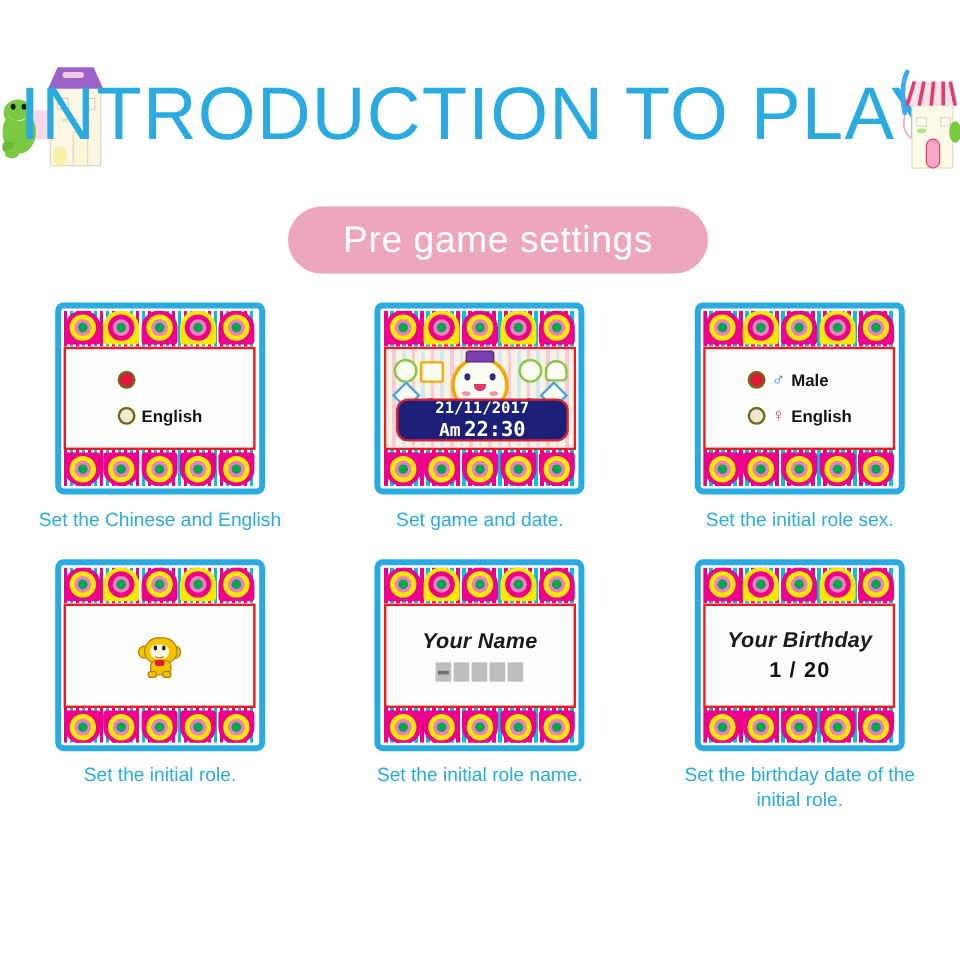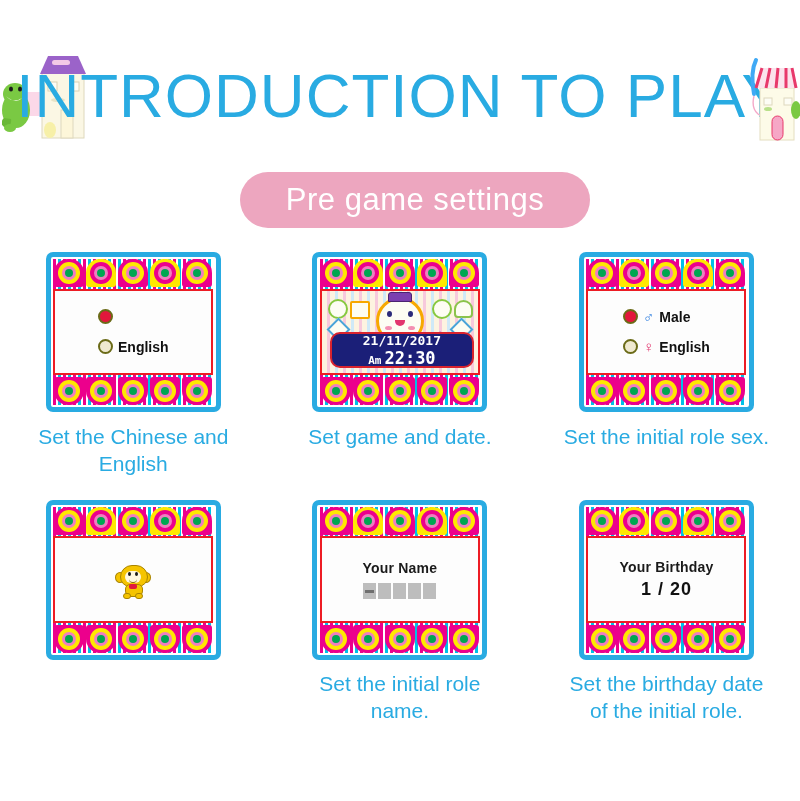--- a/index.html
+++ b/index.html
@@ -77,21 +77,21 @@
   .opts{display:flex;flex-direction:column;justify-content:center;gap:6px;}
   .radio{width:15px;height:15px;border-radius:50%;
      border:2px solid #6b6b18;box-sizing:border-box;background:#efe9cf;}
   .radio.on{background:#e2173c;}
   .opt-label{font-size:14px;font-weight:bold;color:#111;white-space:nowrap;}
   .sym{font-size:15px;font-weight:bold;}
   .sym.male{color:#2e7fe0;}
   .sym.female{color:#e2356e;}
 
   
-  .scr-title{font-size:14px;font-weight:bold;color:#1a1a1a;letter-spacing:.2px;}
+  .scr-title{font-size:18px;font-weight:bold;color:#1a1a1a;letter-spacing:.2px;font-style:italic;}
   .name-boxes{display:flex;gap:2px;margin-top:7px;}
   .nb{width:13px;height:16px;background:#bdbdbd;}
   .nb.first{position:relative;background:#bdbdbd;}
   .nb.first::after{content:"";position:absolute;left:2px;top:7px;width:9px;height:3px;background:#6f6f6f;}
   .bday{font-size:18px;font-weight:bold;color:#111;margin-top:4px;letter-spacing:1px;}
 
   
   .clockscreen{padding:0;}
   .wall{position:absolute;inset:0;
     background:repeating-linear-gradient(90deg,#fdf3e0 0 5px,#f7c9dc 5px 8px,#fdf3e0 8px 13px,#cfe9f7 13px 16px);}
@@ -121,40 +121,40 @@
     position:absolute;left:8px;bottom:5px;width:144px;height:36px;
     background:#1b1f78;border:2px solid #d9232e;border-radius:10px;
     display:flex;flex-direction:column;align-items:center;justify-content:center;
     box-sizing:border-box;
   }
   .lcd .date{color:#ffffff;font-size:13px;font-weight:bold;letter-spacing:0px;
     font-family:"DejaVu Sans Mono","Liberation Mono",monospace;line-height:1;}
   .lcd .time{color:#ffffff;font-weight:bold;letter-spacing:0px;line-height:1;
     font-family:"DejaVu Sans Mono","Liberation Mono",monospace;
     margin-top:3px;display:flex;align-items:baseline;gap:3px;}
-  .lcd .time .ampm{font-size:11px;}
+  .lcd .time .ampm{font-size:15px;}
   .lcd .time .hhmm{font-size:17px;}
 
   
   .monkey{position:relative;width:34px;height:34px;}
   .mk-ear{position:absolute;top:9px;width:8px;height:9px;background:#f5c400;border:1px solid #a98400;border-radius:50%;}
   .mk-ear.l{left:-1px;} .mk-ear.r{right:-1px;}
   .mk-head{position:absolute;left:4px;top:2px;width:26px;height:20px;background:#f5c400;border:1px solid #a98400;border-radius:12px 12px 10px 10px;}
   .mk-face{position:absolute;left:9px;top:8px;width:16px;height:12px;background:#fff8e0;border-radius:8px;}
   .mk-eye{position:absolute;top:9px;width:3px;height:4px;background:#1a1a1a;border-radius:50%;}
   .mk-eye.l{left:12px;} .mk-eye.r{left:19px;}
   .mk-smile{position:absolute;left:13px;top:15px;width:8px;height:4px;border-bottom:1px solid #8a6a00;border-radius:0 0 6px 6px;}
   .mk-body{position:absolute;left:9px;top:21px;width:16px;height:11px;background:#f5c400;border:1px solid #a98400;border-radius:5px 5px 6px 6px;}
   .mk-bow{position:absolute;left:13px;top:21px;width:8px;height:5px;background:#e2173c;border-radius:2px;}
   .mk-foot{position:absolute;top:30px;width:6px;height:4px;background:#f5c400;border:1px solid #a98400;border-radius:3px;}
   .mk-foot.l{left:7px;} .mk-foot.r{right:7px;}
 
   
   .caption{
-    color:#29abe2;font-size:21px;line-height:1.28;text-align:center;
+    color:#29abe2;font-size:16px;line-height:1.28;text-align:center;
     margin-top:12px;width:215px;
   }
   .row2 .caption{margin-top:11px;}
 </style>
 </head>
 <body>
 
 <div class="header">
 
   <svg class="deco-left" viewBox="0 0 96 100">
@@ -568,20 +568,21 @@
               </div>
             <div class="tomb">
                 <div class="outer"></div>
                 <div class="mid"></div>
                 <div class="ring"></div>
                 <div class="core"></div>
               </div>
           </div>
         </div>
       </div>
+      <div class="caption">Set the initial role.</div>
     </div>
 
     <div class="cell">
       <div class="device">
         <div class="strip top">
           <div class="stripes"></div>
           <div class="tomb-row">
             <div class="tomb">
                 <div class="outer"></div>
                 <div class="mid"></div>

